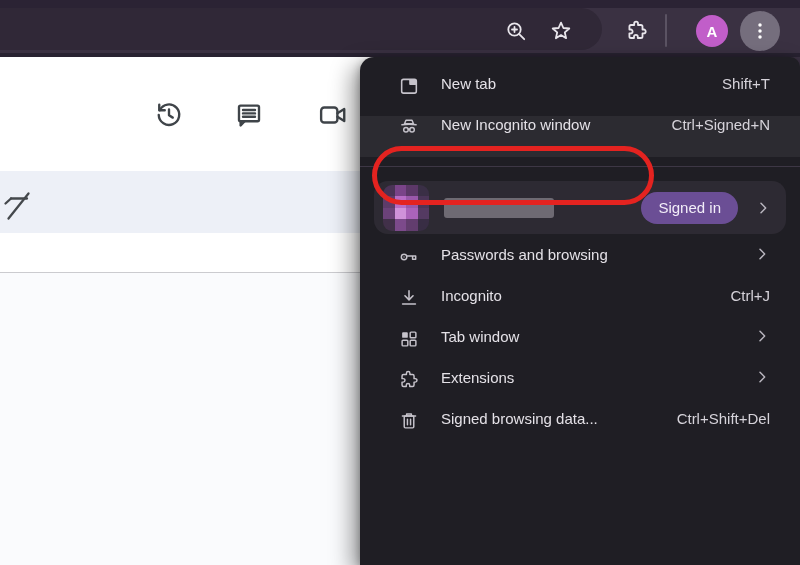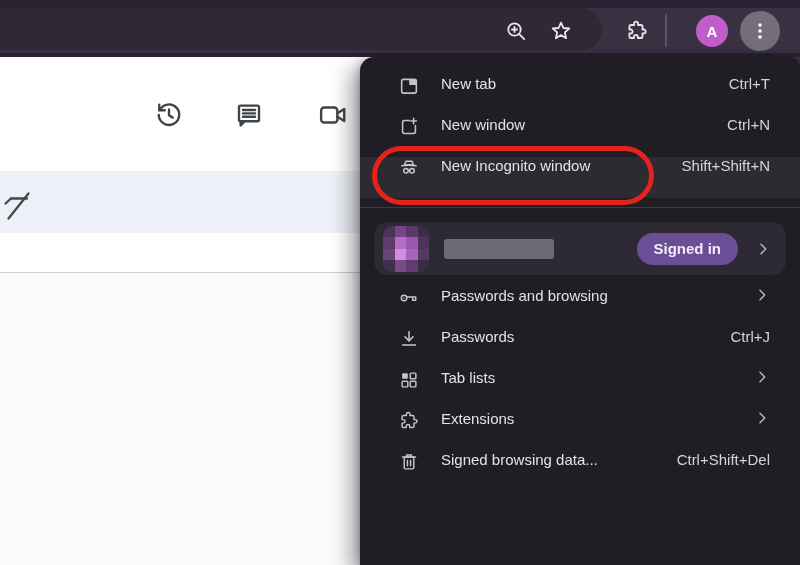--- a/index.html
+++ b/index.html
@@ -49,21 +49,21 @@
   .mlabel{margin-left:21px;font-size:15px;color:var(--label_color);white-space:nowrap}
   .mshort{margin-left:auto;font-size:15px;color:var(--shortcut_color);white-space:nowrap}
   .mchev{margin-left:auto;width:16px;height:16px;color:var(--chevron_color);flex:0 0 16px}
   .mdiv{height:1px;background:var(--menu_divider);margin:9px 0;border:0}
 
   .pcard{margin:14px 14px 12px 14px;height:53px;background:var(--card_bg);border-radius:14px;
          display:flex;align-items:center;padding:0 15px 0 9px}
   .pavatar{width:46px;height:46px;border-radius:9px;overflow:hidden;display:grid;
            grid-template-columns:repeat(4,1fr);grid-template-rows:repeat(4,1fr)}
   .pname{width:110px;height:20px;border-radius:3px;background:var(--name_bar);margin-left:15px}
-  .ppill{margin-left:auto;background:var(--pill_bg);color:var(--pill_text);font-size:15px;font-weight:700;
+  .ppill{margin-left:auto;background:var(--pill_bg);color:var(--pill_text);font-size:15px;font-weight:400;
          height:32px;line-height:32px;padding:0 17px;border-radius:16px}
   .pcard .mchev{margin-left:17px}
 
   
   .red-annotation{position:absolute;left:372px;top:146px;width:282px;height:59px;
                   border:5px solid var(--annotation_red);border-radius:30px;z-index:40;pointer-events:none}
   svg{display:block}
 </style>
 </head>
 <body>
@@ -143,46 +143,36 @@
   <div class="menu">
 
     <div class="mrow">
       <span class="micon">
         <svg viewBox="0 0 24 24" width="22" height="22" fill="none" stroke="currentColor" stroke-width="1.7">
           <rect x="4" y="4.8" width="16" height="15" rx="2"></rect>
           <rect x="12.2" y="4.8" width="7.8" height="6" fill="currentColor" stroke="none" rx="1"></rect>
         </svg>
       </span>
       <span class="mlabel">New tab</span>
-      <span class="mshort">Ctrl+T</span>
-    </div>
-
-    <div class="mrow">
-      <span class="micon">
-        <svg viewBox="0 0 24 24" width="22" height="22" fill="none" stroke="currentColor" stroke-width="1.7" stroke-linecap="round">
-          <path d="M12.5 5H7a2 2 0 0 0-2 2v10a2 2 0 0 0 2 2h10a2 2 0 0 0 2-2v-6.5"></path>
-          <path d="M17 2.5v6M14 5.5h6"></path>
-        </svg>
-      </span>
-      <span class="mlabel">New window</span>
-      <span class="mshort">Ctrl+N</span>
-    </div>
+      <span class="mshort">Shift+T</span>
+    </div>
+
 
     <div class="mrow hl">
       <span class="micon">
         <svg viewBox="0 0 24 24" width="22" height="22" fill="none" stroke="currentColor" stroke-width="1.6" stroke-linecap="round" stroke-linejoin="round">
           <path d="M8.7 4.6h6.6l1.6 3.9H7.1z"></path>
           <path d="M4.3 9.6c2.6-.7 12.8-.7 15.4 0"></path>
           <circle cx="8.7" cy="15" r="2.5"></circle>
           <circle cx="15.3" cy="15" r="2.5"></circle>
           <path d="M11.2 14.5q.8-.8 1.6 0"></path>
         </svg>
       </span>
       <span class="mlabel">New Incognito window</span>
-      <span class="mshort">Shift+Shift+N</span>
+      <span class="mshort">Ctrl+Signed+N</span>
     </div>
 
     <div class="mdiv"></div>
 
     <div class="pcard">
       <div class="pavatar">
           <div style="background: rgb(74, 51, 86);"></div>
           <div style="background: rgb(122, 68, 137);"></div>
           <div style="background: rgb(92, 56, 104);"></div>
           <div style="background: rgb(58, 47, 70);"></div>
@@ -226,35 +216,35 @@
 
 
     <div class="mrow">
       <span class="micon">
         <svg viewBox="0 0 24 24" width="22" height="22" fill="none" stroke="currentColor" stroke-width="1.7" stroke-linecap="round" stroke-linejoin="round">
           <path d="M12 4v9.2"></path>
           <path d="M7.6 9.6l4.4 4.4 4.4-4.4"></path>
           <path d="M5 18.6h14"></path>
         </svg>
       </span>
-      <span class="mlabel">Passwords</span>
+      <span class="mlabel">Incognito</span>
       <span class="mshort">Ctrl+J</span>
     </div>
 
 
     <div class="mrow">
       <span class="micon">
         <svg viewBox="0 0 24 24" width="22" height="22" fill="none" stroke="currentColor" stroke-width="1.6">
           <rect x="4.5" y="4.5" width="6.2" height="6.2" rx="1" fill="currentColor" stroke="none"></rect>
           <rect x="13.3" y="4.5" width="6.2" height="6.2" rx="1"></rect>
           <rect x="4.5" y="13.3" width="6.2" height="6.2" rx="1"></rect>
           <rect x="13.3" y="13.3" width="6.2" height="6.2" rx="1"></rect>
         </svg>
       </span>
-      <span class="mlabel">Tab lists</span>
+      <span class="mlabel">Tab window</span>
       <span class="mchev">
         <svg viewBox="0 0 24 24" width="16" height="16" fill="none" stroke="currentColor" stroke-width="2.2" stroke-linecap="round" stroke-linejoin="round">
             <path d="M9 5l7 7-7 7"></path>
           </svg>
       </span>
     </div>
 
     <div class="mrow">
       <span class="micon">
         <svg viewBox="0 0 24 24" width="22" height="22" fill="none" stroke="currentColor" stroke-width="1.6" stroke-linejoin="round">

